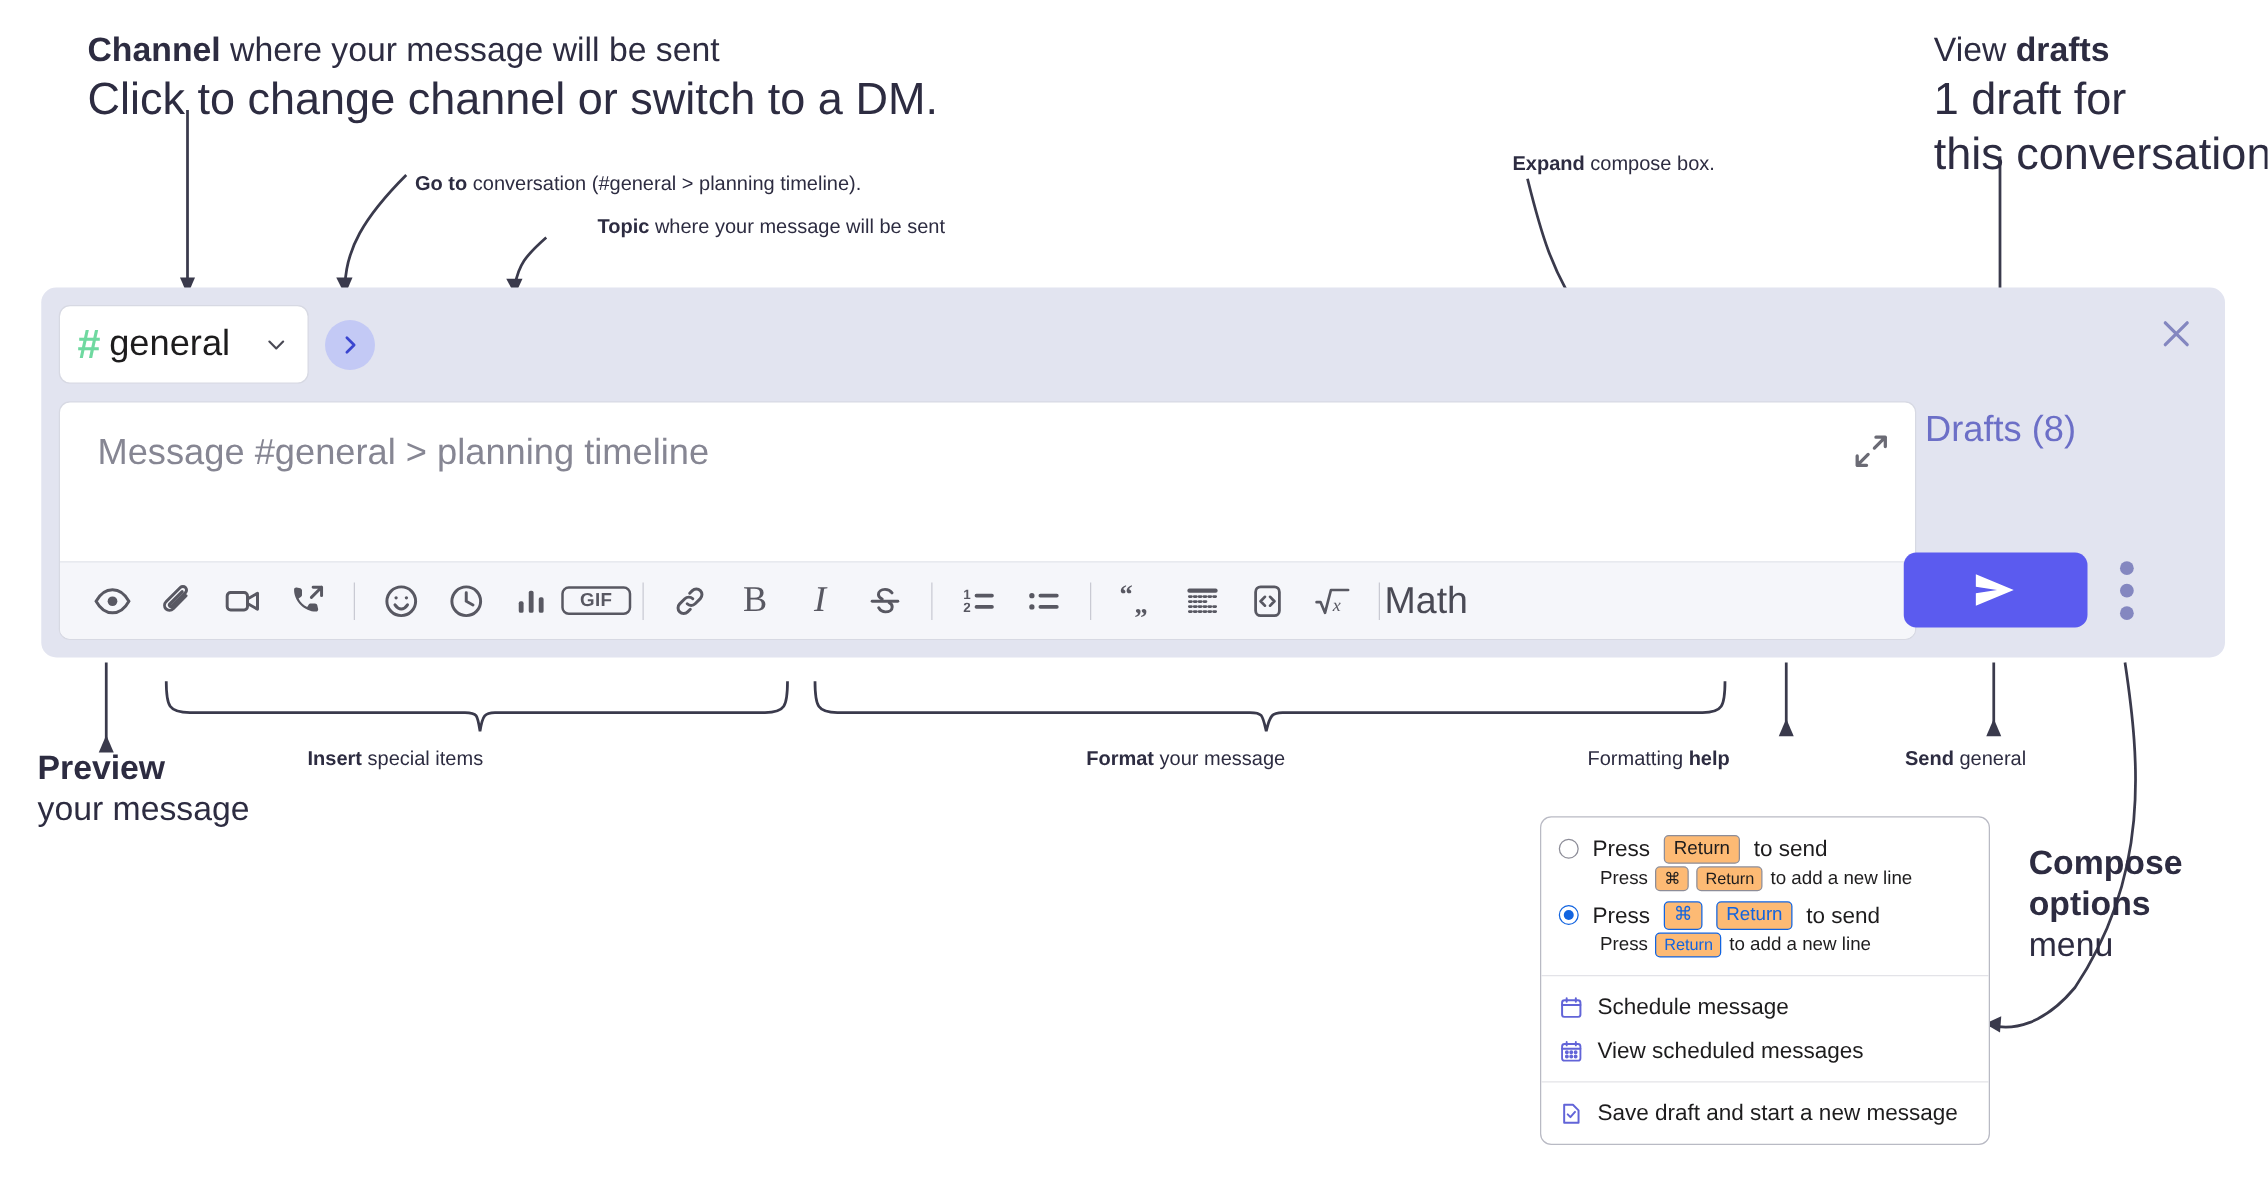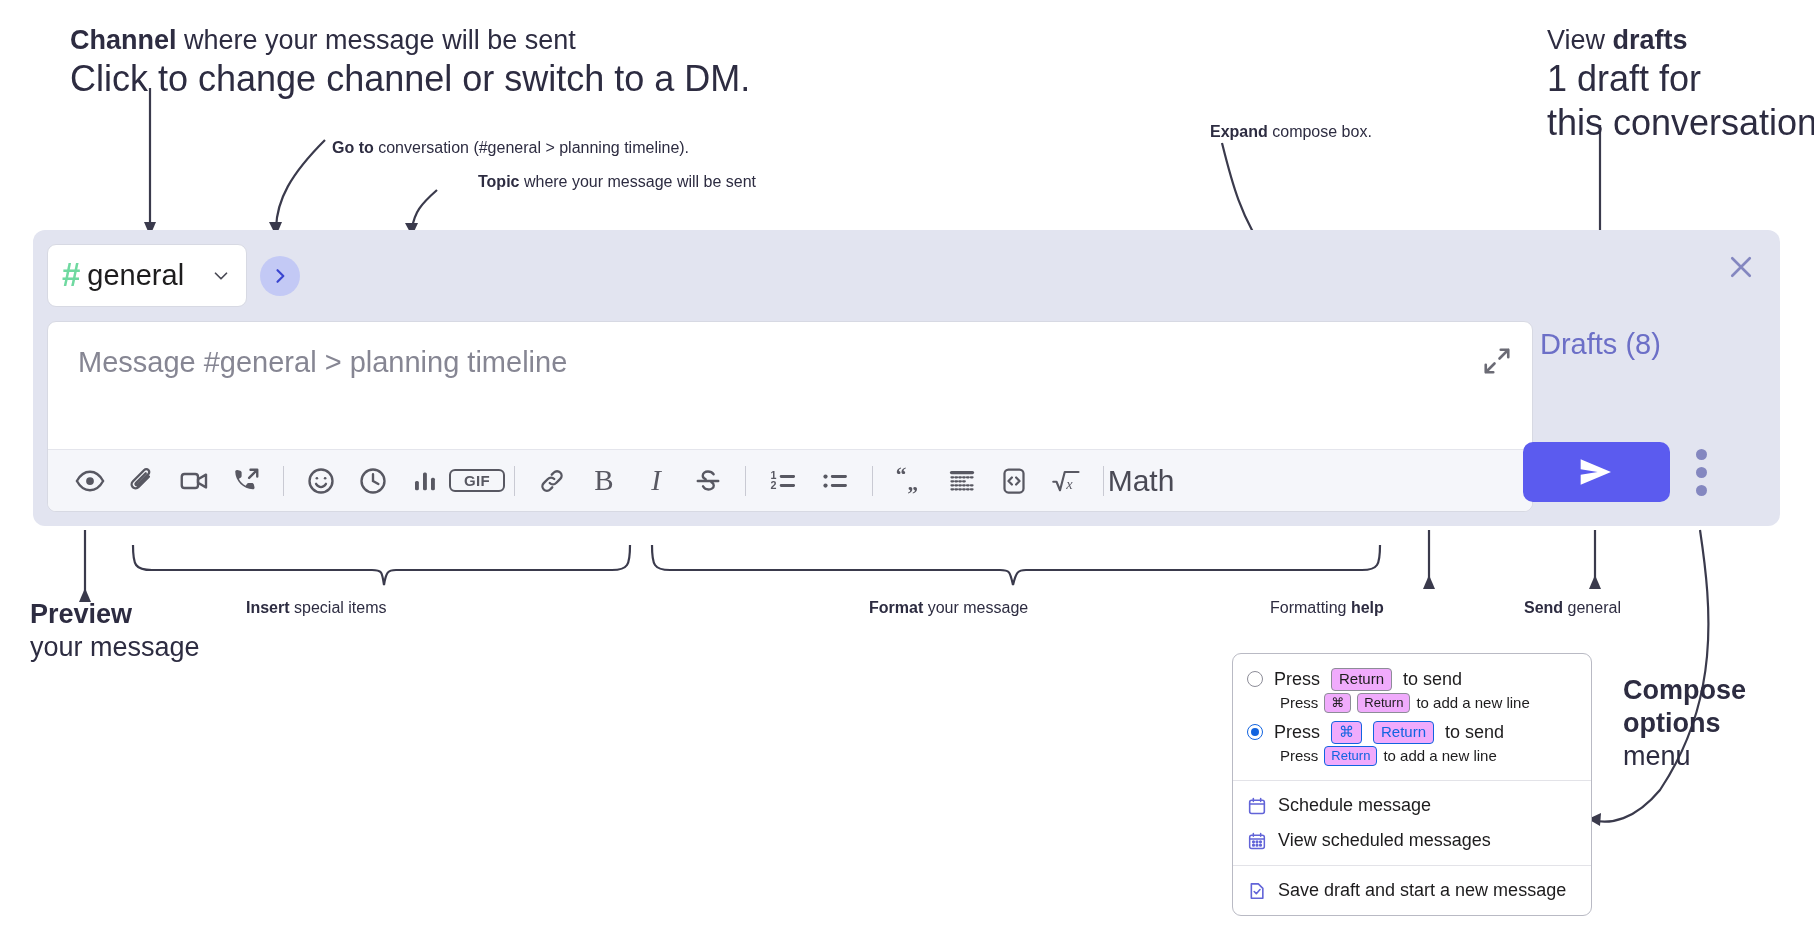--- a/index.html
+++ b/index.html
@@ -194,21 +194,21 @@
   .radio.on::after {
     content:""; position:absolute; left:3px; top:3px;
     width:8px; height:8px; border-radius:50%;
     background:#1264e0;
   }
   .key {
     display:inline-block;
     border:1.3px solid #8d8d98; border-radius:4px;
     padding:1px 7px;
     font-size:15px; line-height:1.25;
-    background:#f0abfc; color:#1d1c1d;
+    background:#fdba74; color:#1d1c1d;
     white-space:nowrap;
   }
   .key.sm { font-size:13px; padding:1px 6px; }
   .key.blue { border-color:#1264e0; color:#1264e0; }
   .menu-item {
     display:flex; align-items:center; gap:11px;
     padding:7px 16px 7px 14px;
     font-size:18px;
   }
   .menu-item .mi-icon { width:20px; height:20px; color:#6264d8; flex:0 0 auto; }

